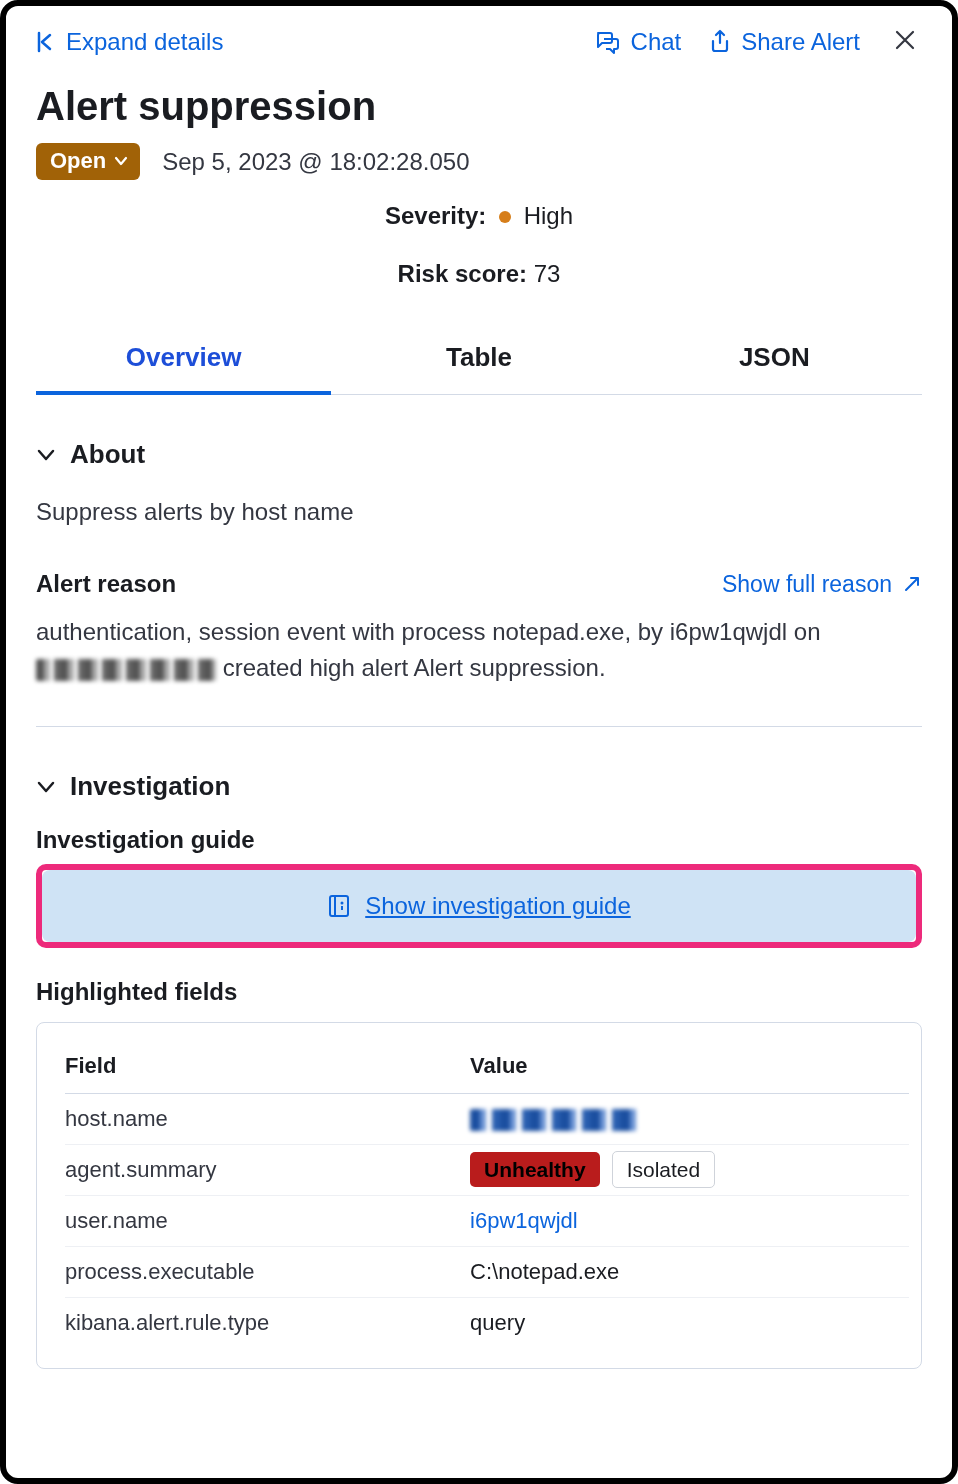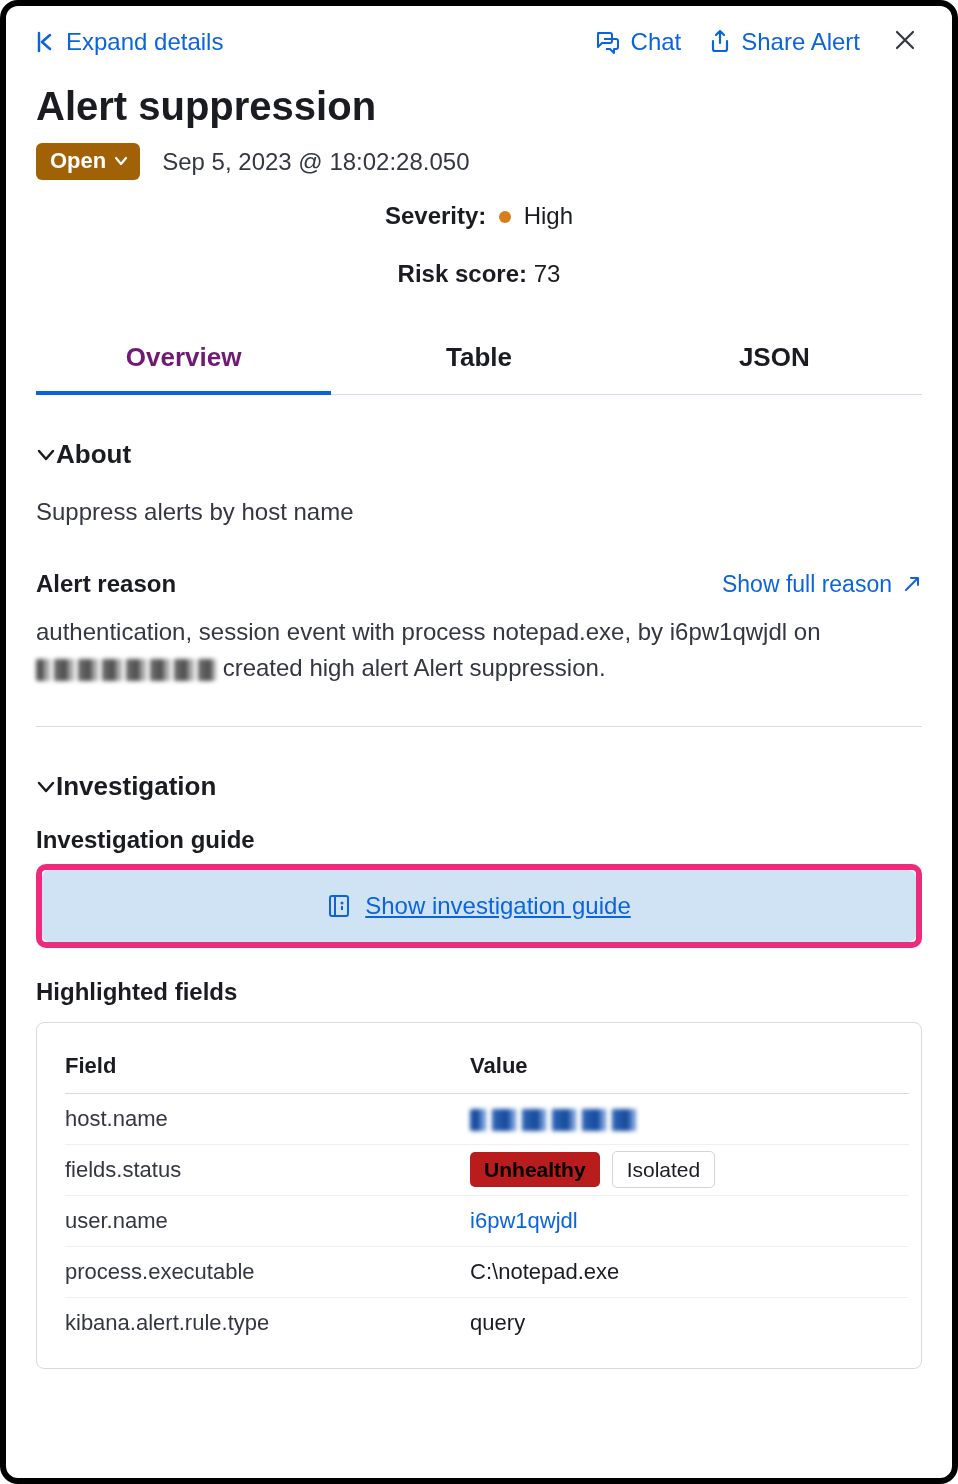--- a/index.html
+++ b/index.html
@@ -105,27 +105,28 @@
     .tab {
       flex: 1;
       text-align: center;
       font-size: 26px;
       font-weight: 700;
       padding: 14px 0 18px 0;
       cursor: pointer;
       color: #1a1c21;
     }
     .tab.active {
-      color: #701a75;
+      color: #1d4ed8;
       border-bottom: 4px solid #0b64dd;
       margin-bottom: -1px;
     }
     .section-header {
       display: flex;
       align-items: center;
+      gap: 14px;
       font-size: 26px;
       font-weight: 700;
       margin: 44px 0 24px 0;
       cursor: pointer;
     }
     .chevron-down {
       display: inline-block;
     }
     .row-between {
       display: flex;
@@ -359,21 +360,21 @@
           <th>Field</th>
           <th>Value</th>
         </tr>
       </thead>
       <tbody id="hl-rows">
           <tr>
             <td class="field-col">host.name</td>
             <td><span class="redacted-value"></span></td>
           </tr>
           <tr>
-            <td class="field-col">fields.status</td>
+            <td class="field-col">agent.summary</td>
             <td><span class="badge-unhealthy">Unhealthy</span><span class="badge-isolated">Isolated</span></td>
           </tr>
           <tr>
             <td class="field-col">user.name</td>
             <td><span class="link-val">i6pw1qwjdl</span></td>
           </tr>
           <tr>
             <td class="field-col">process.executable</td>
             <td>C:\notepad.exe</td>
           </tr>

